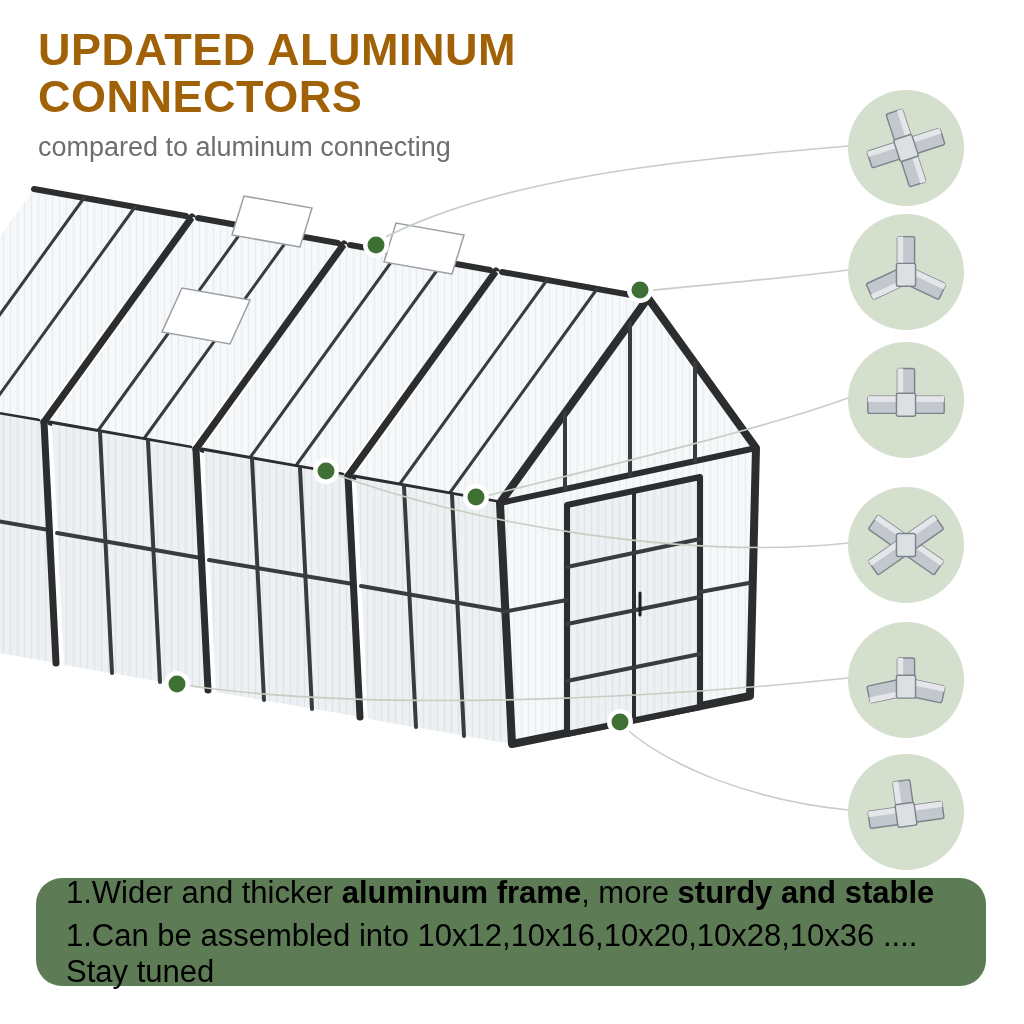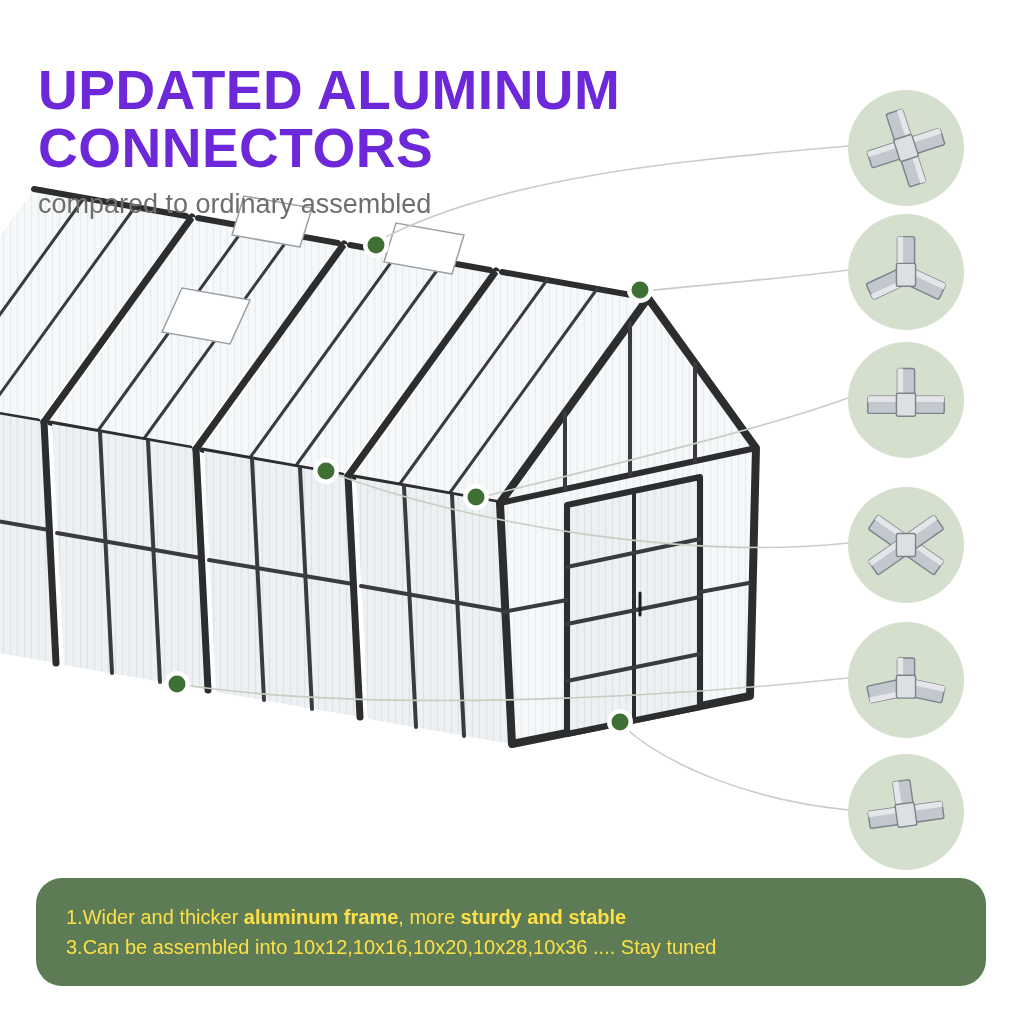--- a/index.html
+++ b/index.html
@@ -1,29 +1,29 @@
 <!DOCTYPE html>
 <html><head>
 <meta charset="utf-8">
 <style>
   html,body{margin:0;padding:0;background:#fff;}
   .canvas{position:relative;width:1024px;height:1024px;background:#ffffff;overflow:hidden;
           font-family:"Liberation Sans",sans-serif;}
   
   .header{position:absolute;left:38px;top:26px;width:760px;z-index:5;}
-  .title{font-size:55px;font-weight:800;color:#6d28d9;letter-spacing:0.5px;line-height:1.05;margin-top:36px;}
+  .title{font-size:45px;font-weight:800;color:#a16207;letter-spacing:0.5px;line-height:1.05;}
   .subtitle{margin-top:10px;font-size:27px;color:#6e6e6e;line-height:1.22;}
   .subtitle .hl{color:#43a036;font-weight:700;}
   
   .badge{position:absolute;left:848px;width:116px;height:116px;border-radius:50%;
          background:#d4dfcd;display:flex;align-items:center;justify-content:center;z-index:3;}
   
   .banner{position:absolute;left:36px;top:878px;width:950px;height:108px;background:#5d7b55;
-          border-radius:26px;color:#fde047;display:flex;flex-direction:column;justify-content:center;
-          padding-left:30px;box-sizing:border-box;gap:7px;font-size:20px;z-index:5;}
+          border-radius:26px;color:#000000;display:flex;flex-direction:column;justify-content:center;
+          padding-left:30px;box-sizing:border-box;gap:7px;font-size:31px;z-index:5;}
   .banner .b{font-weight:700;}
   svg{display:block;}
   .scene{position:absolute;left:0;top:0;z-index:1;}
   .overlay{position:absolute;left:0;top:0;z-index:4;pointer-events:none;}
 </style>
 </head>
 <body>
 
 <div class="canvas">
 
@@ -145,21 +145,21 @@
       </g>
       <g>
         <circle cx="620" cy="722" r="13" fill="#ffffff"></circle>
           <circle cx="620" cy="722" r="8.5" fill="#3e6f33"></circle>
       </g>
     </g>
   </svg>
 
   <div class="header">
     <div class="title">UPDATED ALUMINUM CONNECTORS</div>
-    <div class="subtitle">compared to ordinary assembled</div>
+    <div class="subtitle">compared to aluminum connecting</div>
   </div>
 
   <div class="badge" style="top:90px">
     <span>
       <svg width="86" height="86" viewBox="0 0 90 90">
         <g transform="rotate(-18 45 45)">
           <g>
               <rect x="5" y="36" width="80" height="18" rx="2" fill="#c3c8ce" stroke="#7d838b" stroke-width="1.5"></rect>
               <rect x="5" y="36" width="80" height="6" fill="#e4e6e9"></rect>
             </g>
@@ -255,16 +255,16 @@
           <rect x="35" y="36" width="20" height="24" rx="2" fill="#dde0e3" stroke="#7d838b" stroke-width="1.5"></rect>
         </g>
       </svg>
     </span>
   </div>
 
   <div class="banner">
     <div>
       <span>1.Wider and thicker </span><span class="b">aluminum frame</span><span>, more </span><span class="b">sturdy and stable</span>
     </div>
-    <div>3.Can be assembled into 10x12,10x16,10x20,10x28,10x36 .... Stay tuned</div>
+    <div>1.Can be assembled into 10x12,10x16,10x20,10x28,10x36 .... Stay tuned</div>
   </div>
 
 </div>
 
 </body></html>

